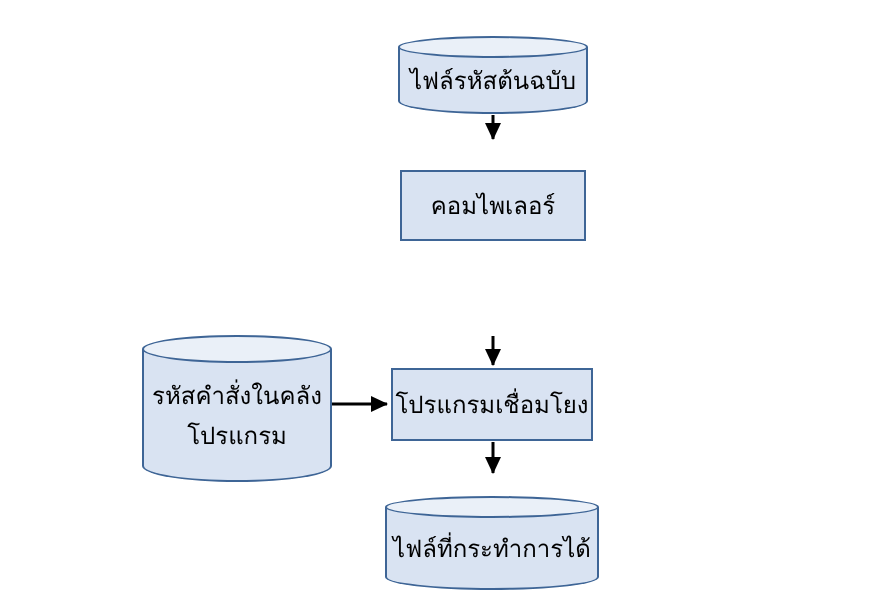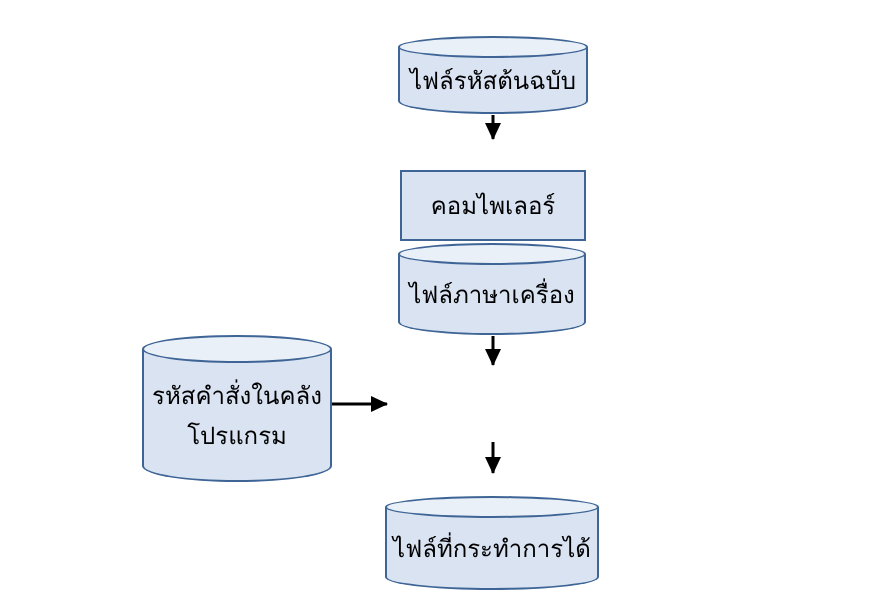--- a/index.html
+++ b/index.html
@@ -102,35 +102,33 @@
   <div class="node cylinder" id="node-source">
     <div class="cyl-body"></div>
     <div class="cyl-top"></div>
     <div class="label">ไฟล์รหัสต้นฉบับ</div>
   </div>
 
   <div class="node rect" id="node-compiler">
     <div class="label">คอมไพเลอร์</div>
   </div>
 
-  <div class="node cylinder" id="node-machine">
-    <div class="cyl-body"></div>
-    <div class="cyl-top"></div>
-    <div class="label">ไฟล์ภาษาเครื่อง</div>
-  </div>
 
   <div class="node cylinder" id="node-library">
     <div class="cyl-body"></div>
     <div class="cyl-top"></div>
     <div class="label">
       <span>รหัสคำสั่งในคลัง</span>
       <span>โปรแกรม</span>
     </div>
   </div>
 
+  <div class="node rect" id="node-linker">
+    <div class="label">โปรแกรมเชื่อมโยง</div>
+  </div>
 
   <div class="node cylinder" id="node-executable">
     <div class="cyl-body"></div>
     <div class="cyl-top"></div>
     <div class="label">ไฟล์ที่กระทำการได้</div>
   </div>
 
 </div>
 
 </body></html>

